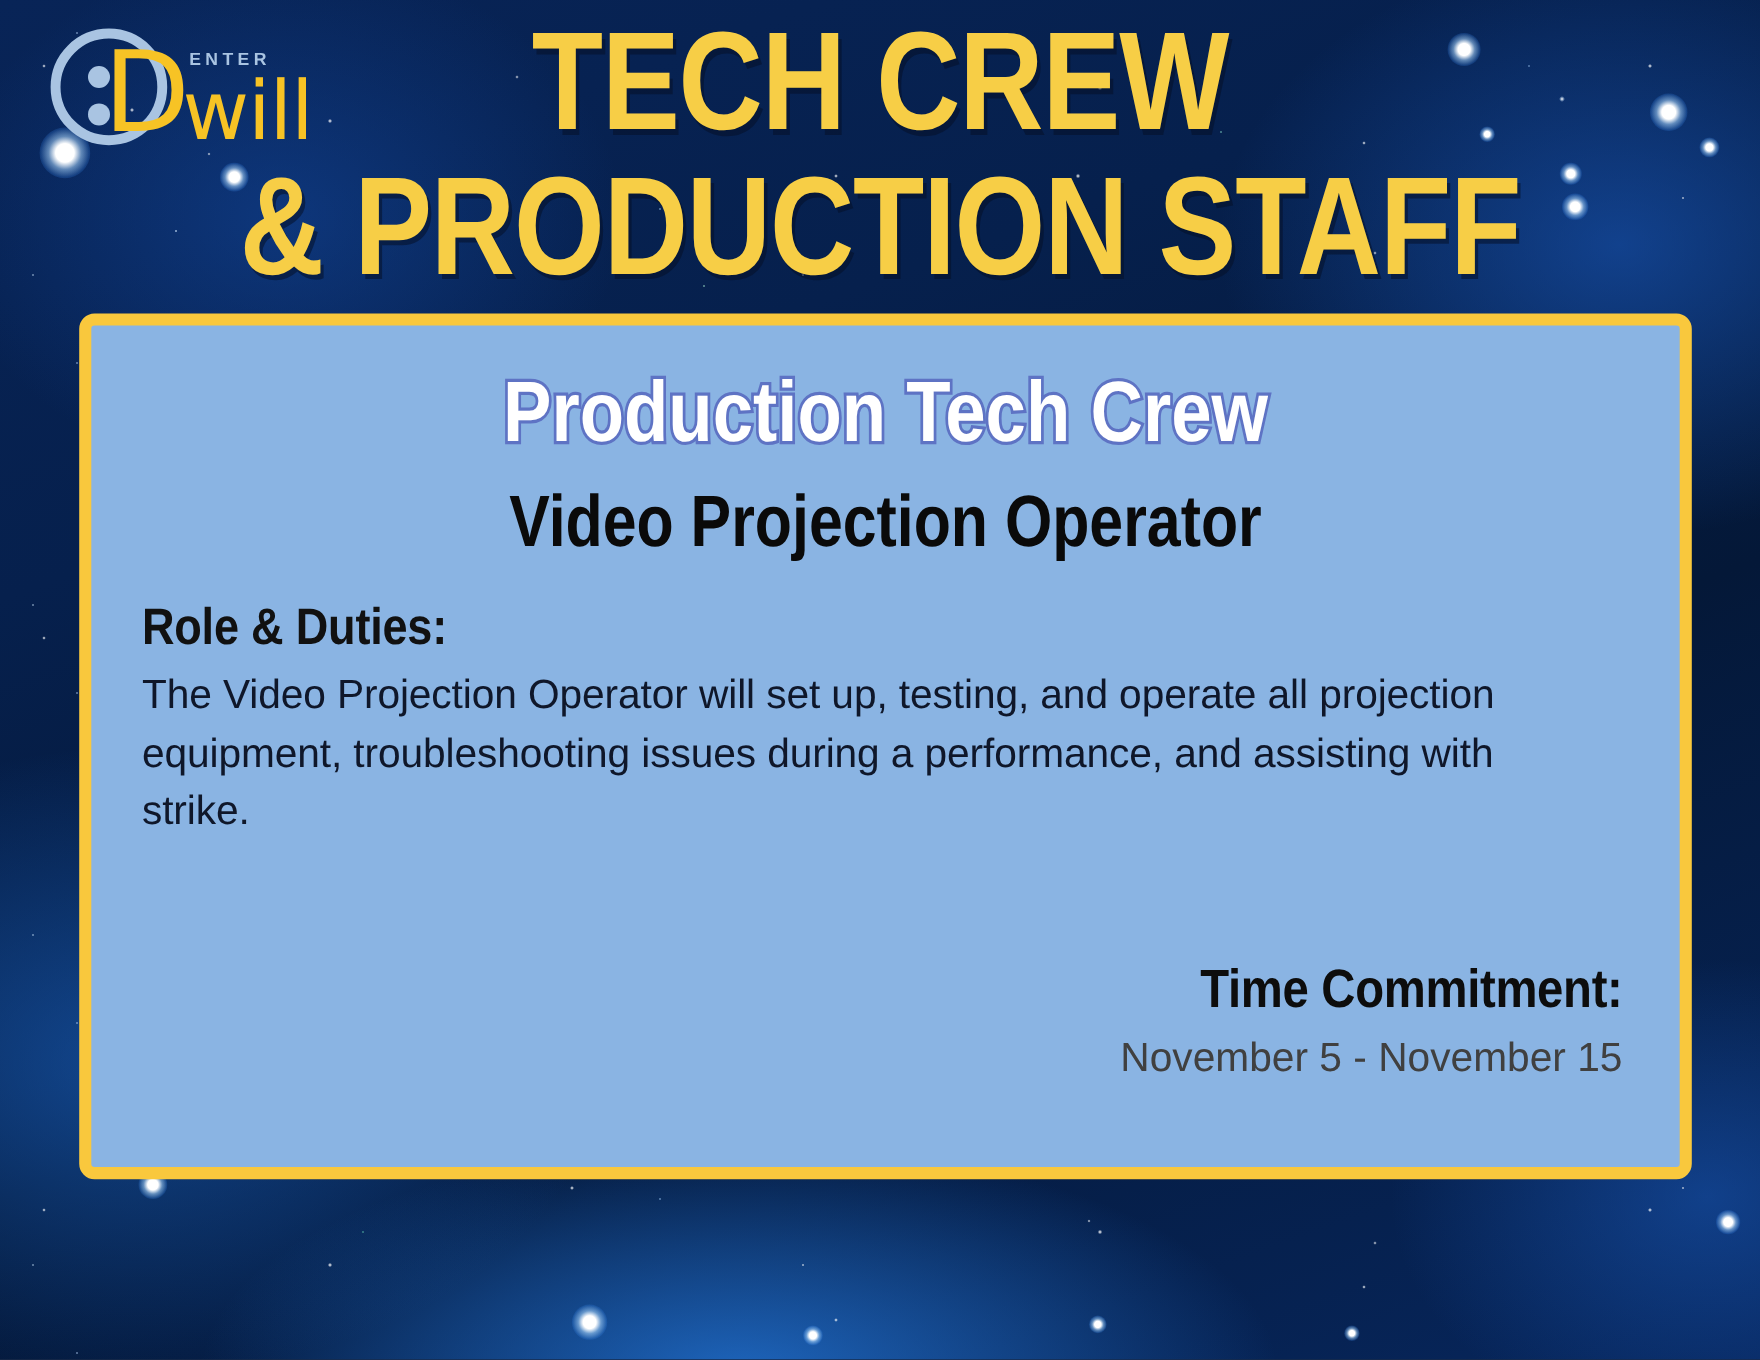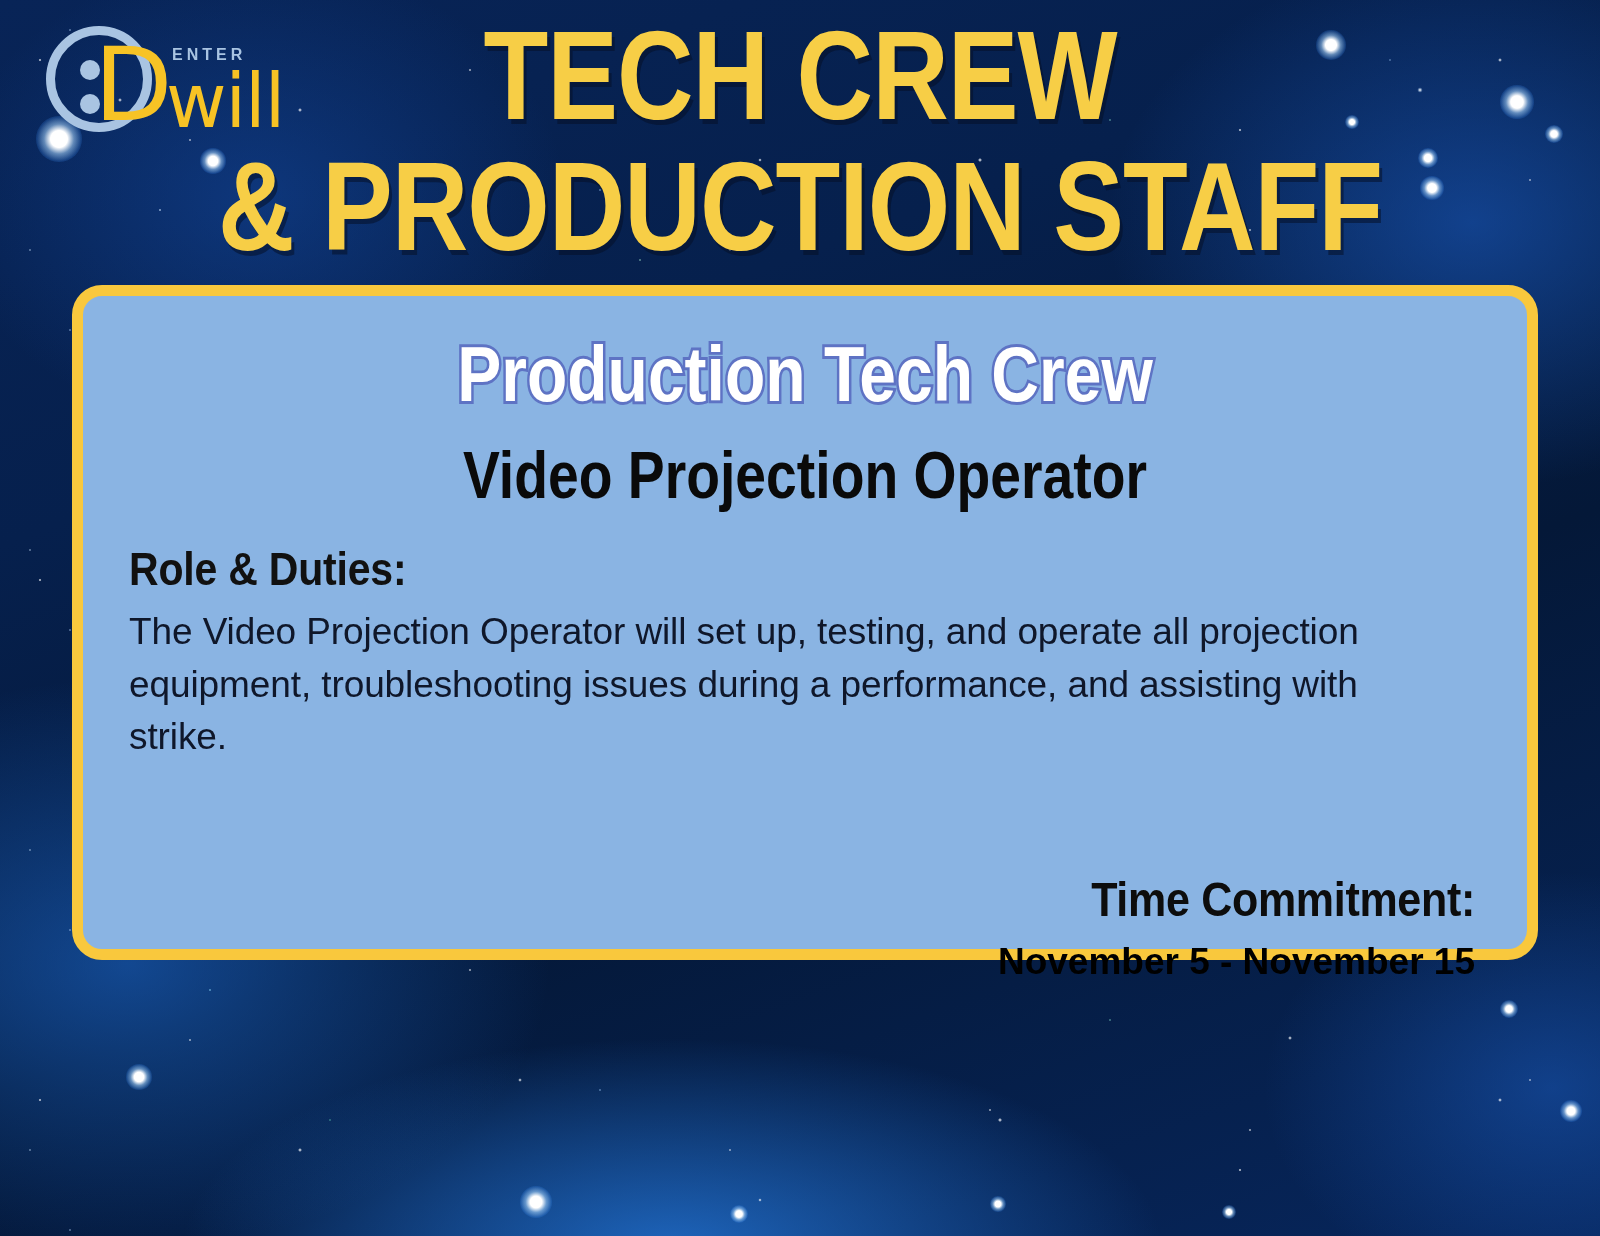--- a/index.html
+++ b/index.html
@@ -146,24 +146,24 @@
     transform:scaleY(1.22) scaleX(1.02);
     transform-origin:center top;
     display:block;
     margin-top:30px;
   }
 
   
   #card {
     position:absolute;
     left:72px; top:285px;
-    width:1466px; height:675px;
+    width:1466px; height:787px;
     background:#8AB4E3;
     border:11px solid #F9C83D;
-    border-radius:30px;
+    border-radius:14px;
     padding:24px 46px 0 46px;
   }
 
   .card-title {
     text-align:center;
     margin-top:14px;
     font-family:"Liberation Sans", sans-serif;
     font-weight:700;
     font-size:66px;
     line-height:1.05;
@@ -222,23 +222,23 @@
     font-size:43px;
     color:#0d0d0d;
     transform:scaleY(1.14);
     transform-origin:right top;
     display:inline-block;
     letter-spacing:-.3px;
   }
   .commitment-dates {
     margin-top:20px;
     font-family:"Liberation Sans", sans-serif;
-    font-weight:700;
+    font-weight:400;
     font-size:37px;
-    color:#000000;
+    color:#404040;
   }
 </style>
 </head>
 <body>
 
 <div id="poster">
 
   <div class="stars s1"></div>
   <div class="stars s2"></div>
   <div class="stars s3"></div>

